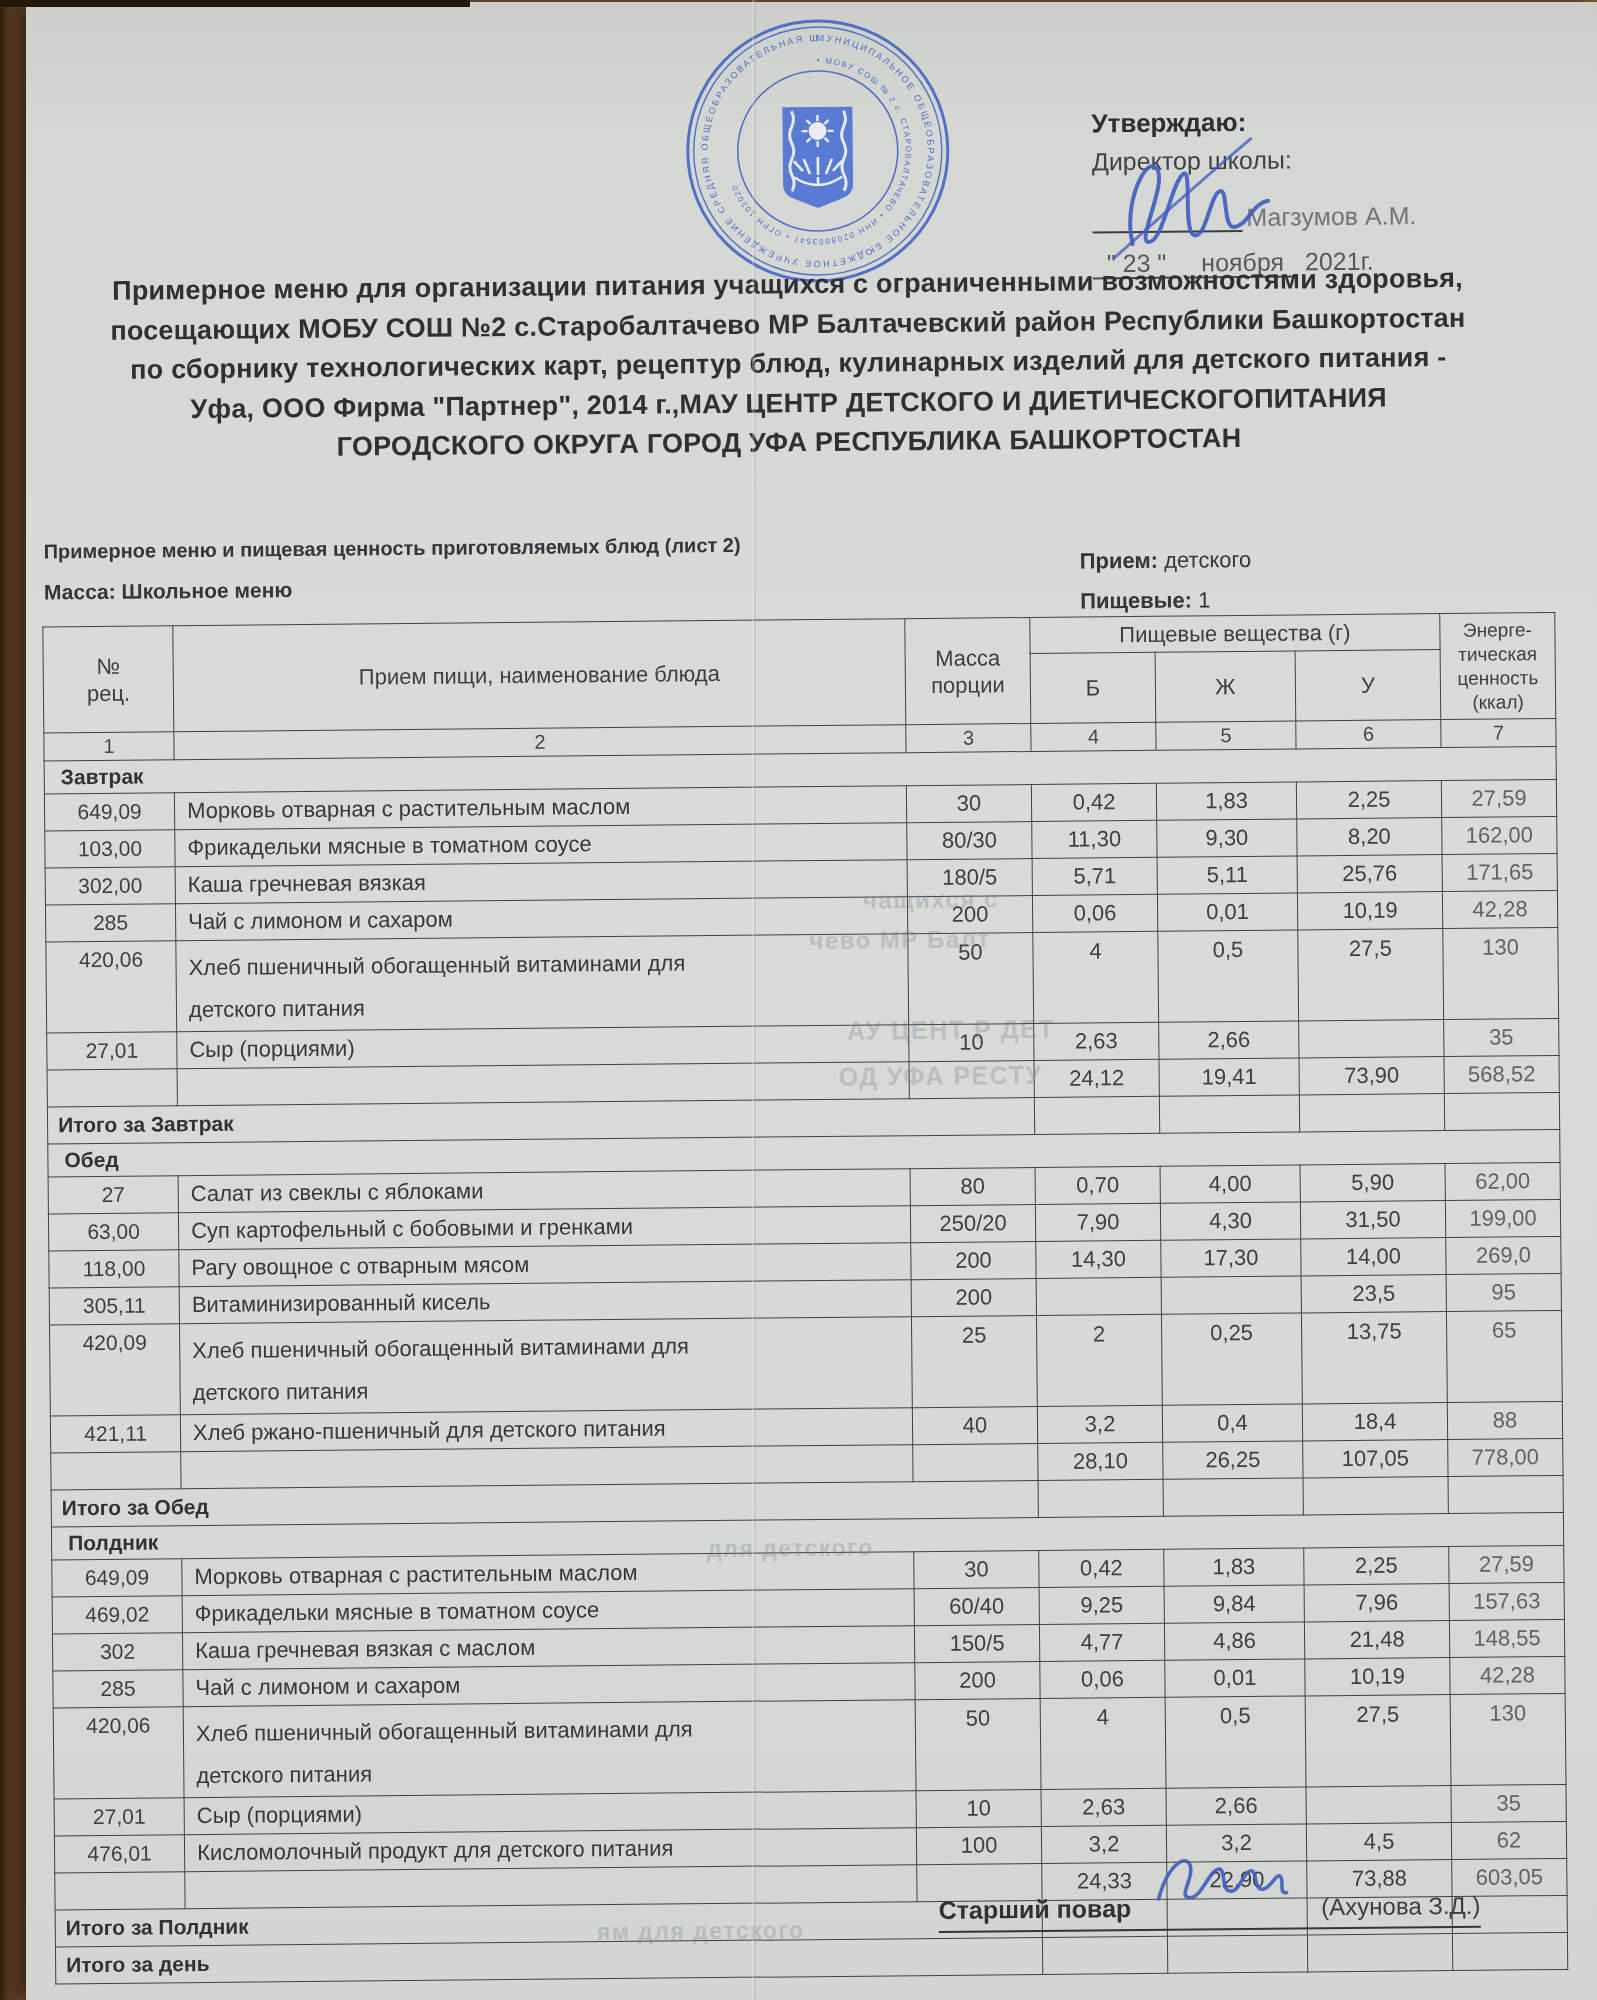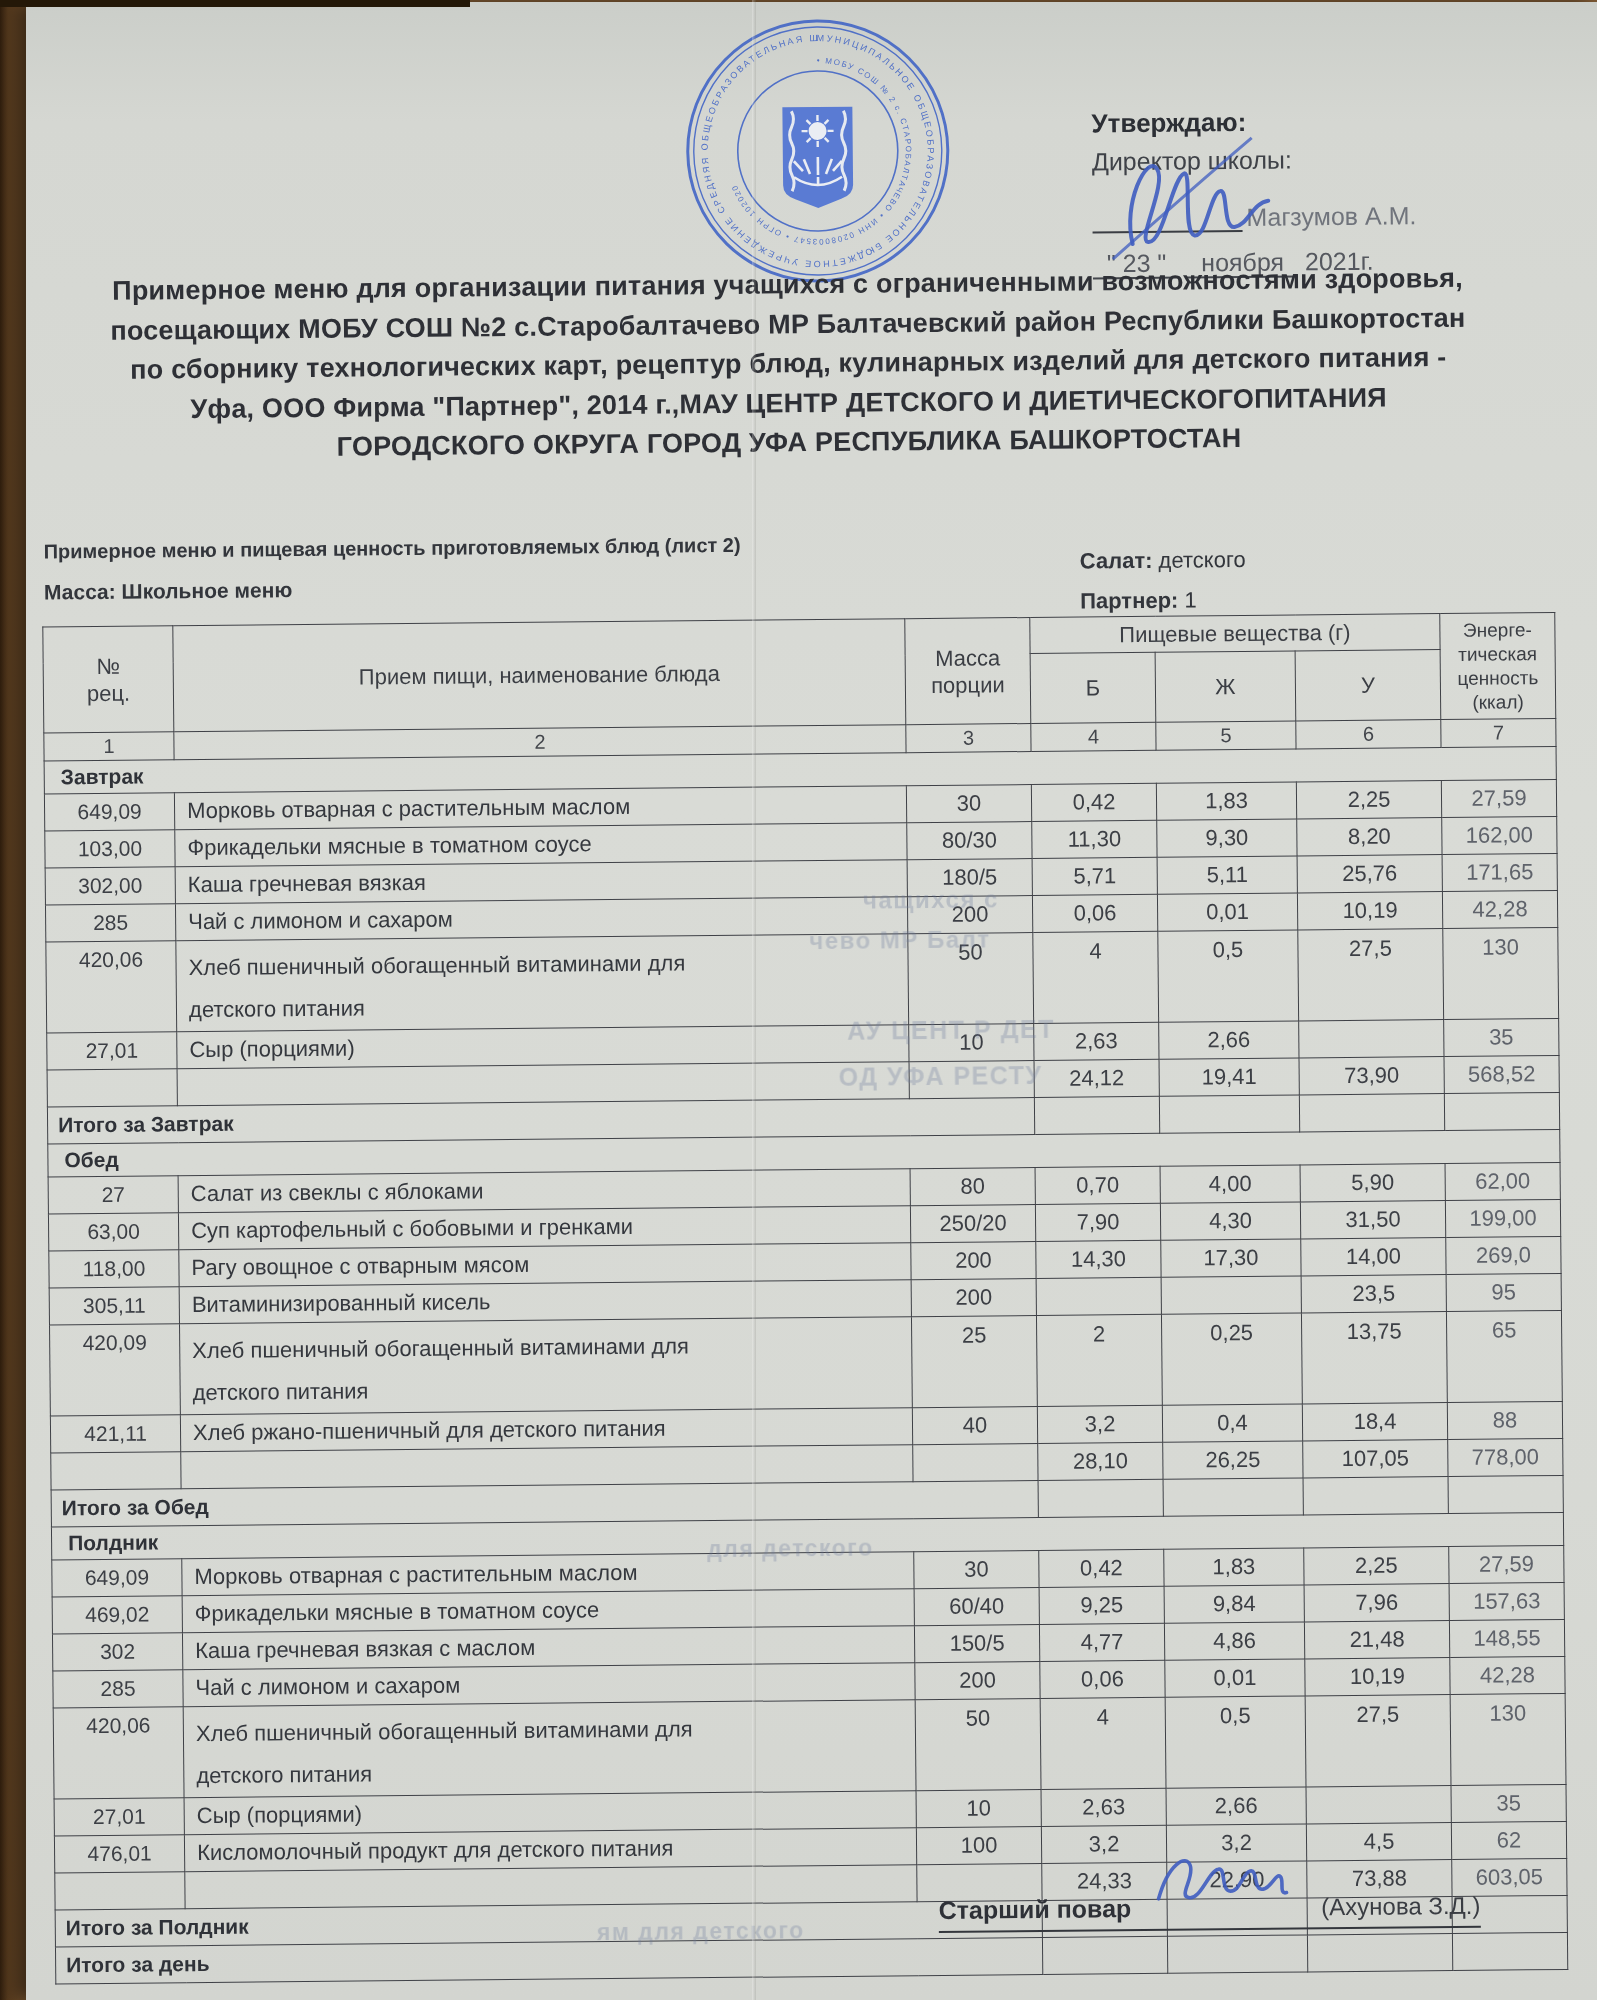--- a/index.html
+++ b/index.html
@@ -152,25 +152,25 @@
     <div>Уфа, ООО Фирма "Партнер", 2014 г.,МАУ ЦЕНТР ДЕТСКОГО И ДИЕТИЧЕСКОГОПИТАНИЯ</div>
     <div>ГОРОДСКОГО ОКРУГА ГОРОД УФА РЕСПУБЛИКА БАШКОРТОСТАН</div>
   </div>
 
   <div class="subsheet">Примерное меню и пищевая ценность приготовляемых блюд (лист 2)</div>
   <div class="ration">
     <span class="lbl">Масса:</span>
     <span>Школьное меню</span>
   </div>
   <div class="day">
-    <span class="lbl">Салат:</span>
+    <span class="lbl">Прием:</span>
     <span>детского</span>
   </div>
   <div class="week">
-    <span class="lbl">Партнер:</span>
+    <span class="lbl">Пищевые:</span>
     <span>1</span>
   </div>
 
   <table class="menu">
     <colgroup>
       <col class="c1">
         <col class="c2">
         <col class="c3">
         <col class="c4">
         <col class="c5">

